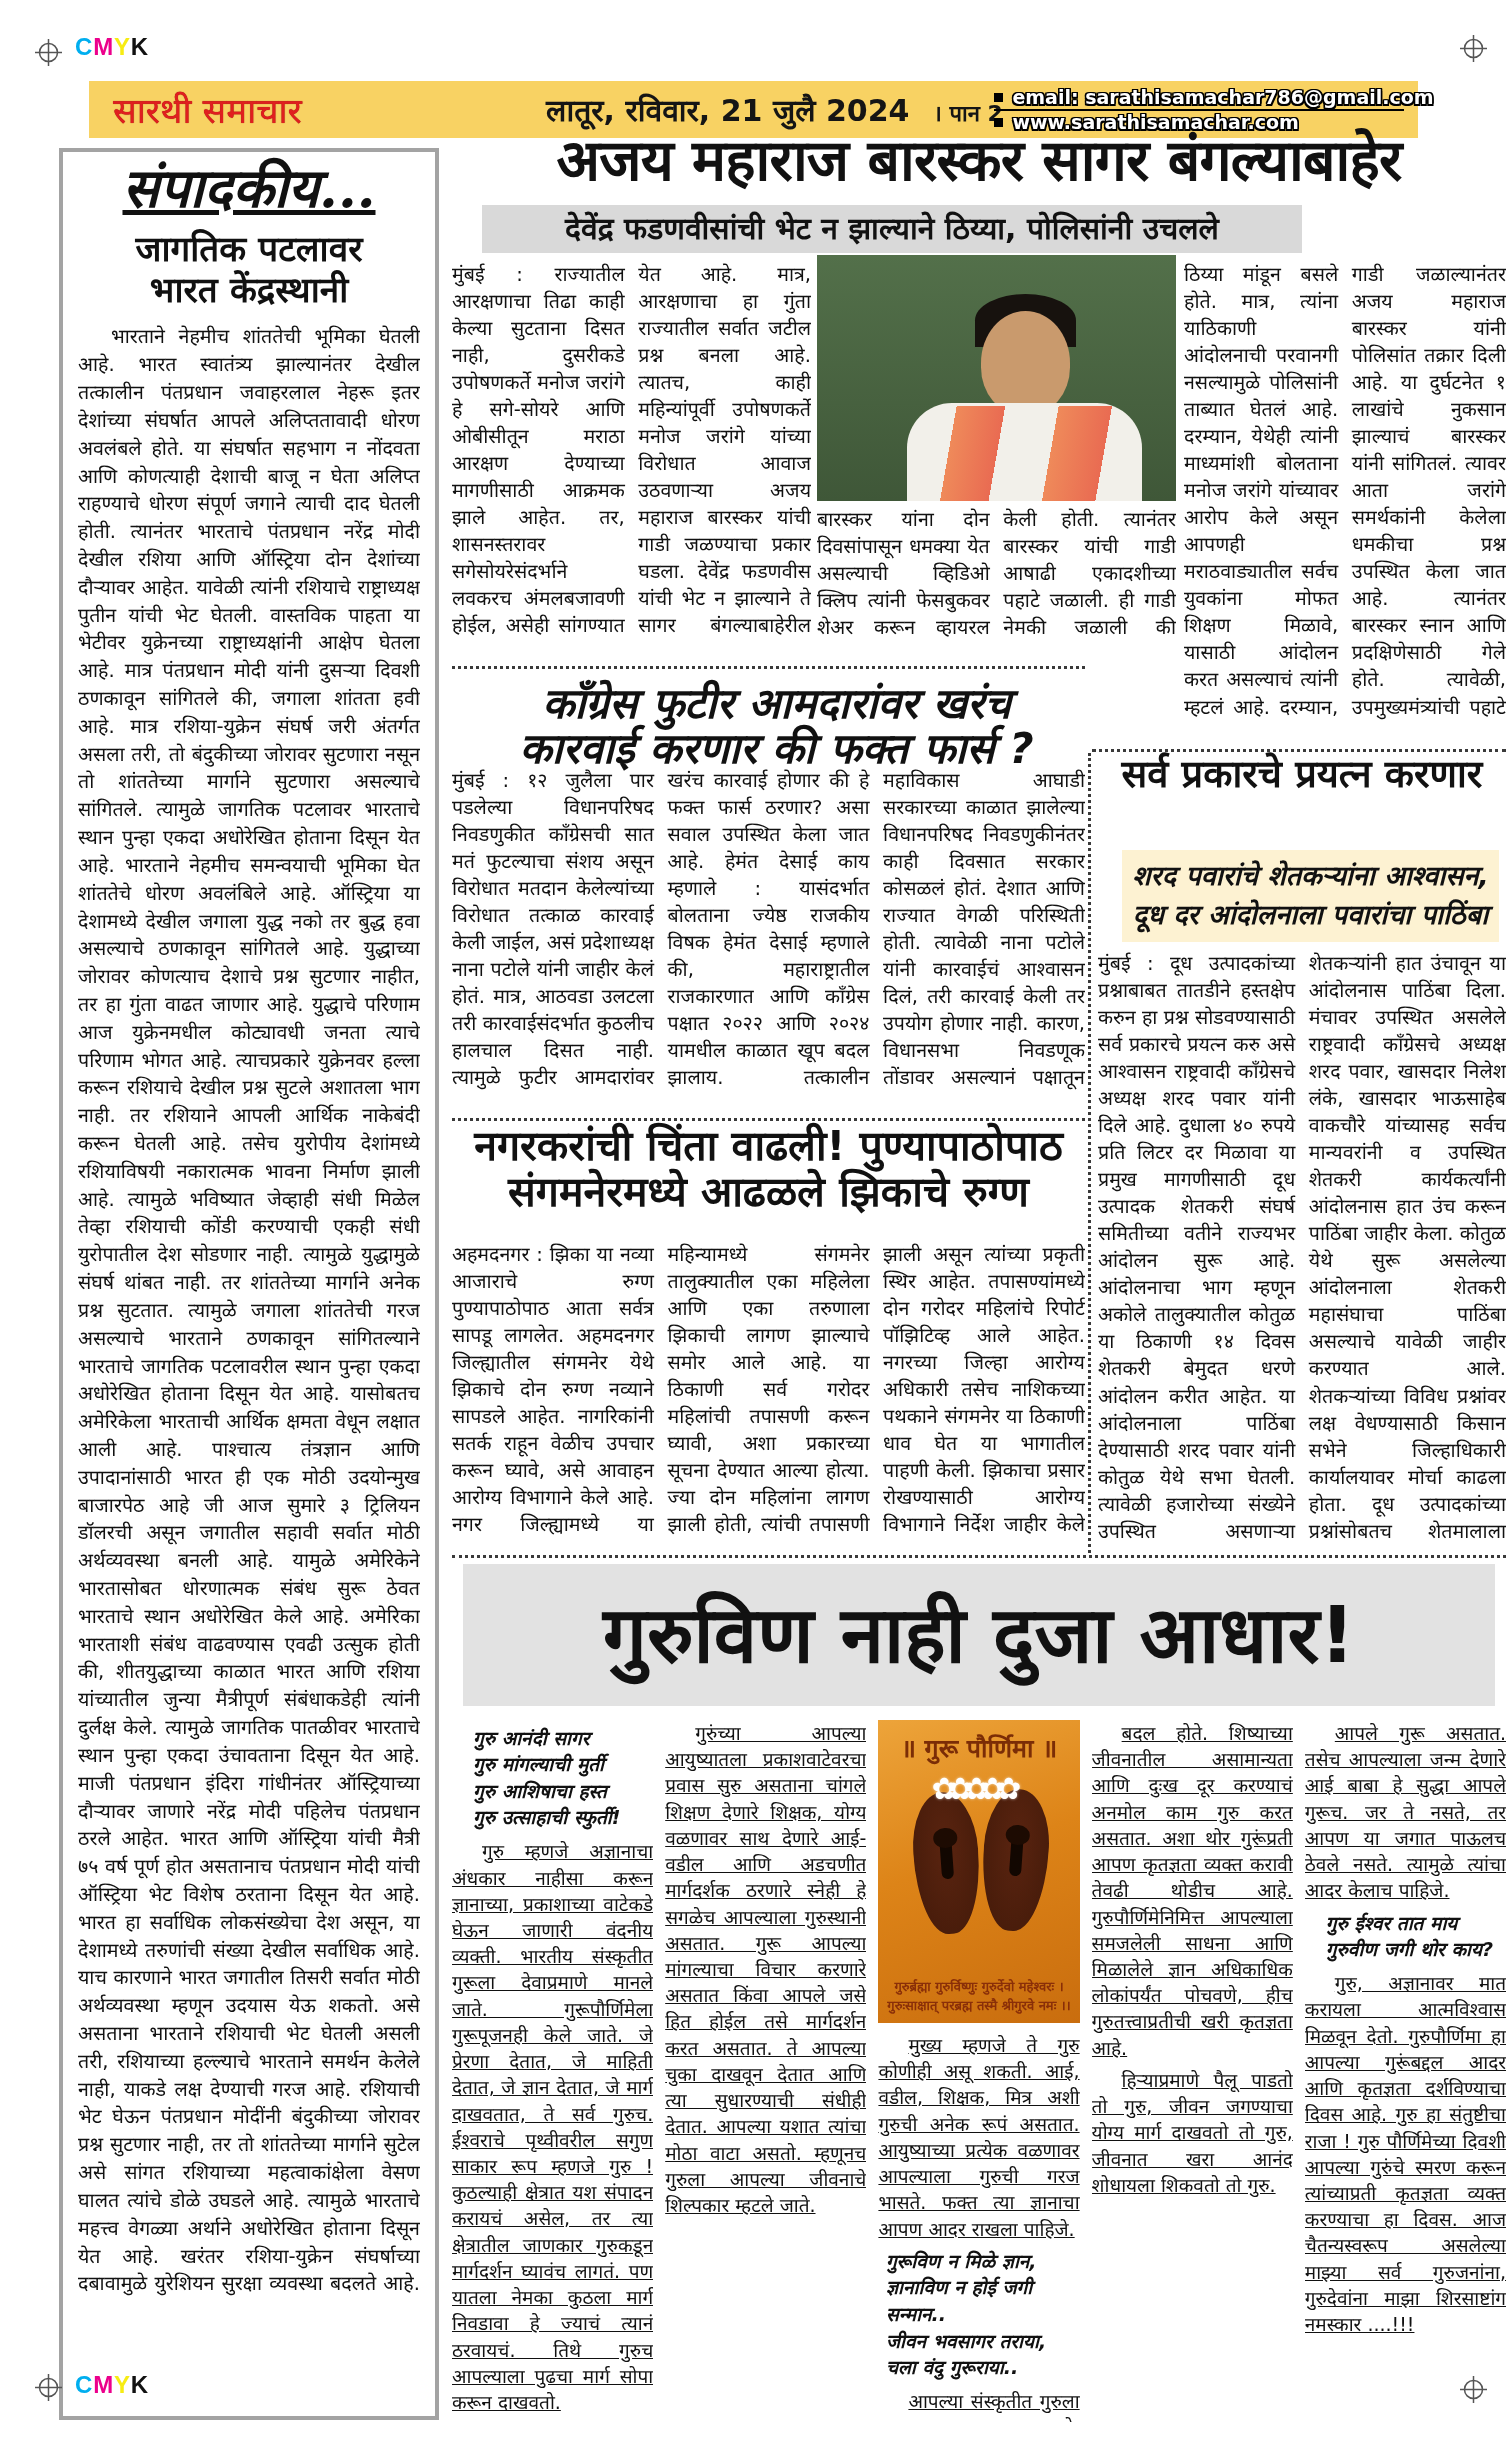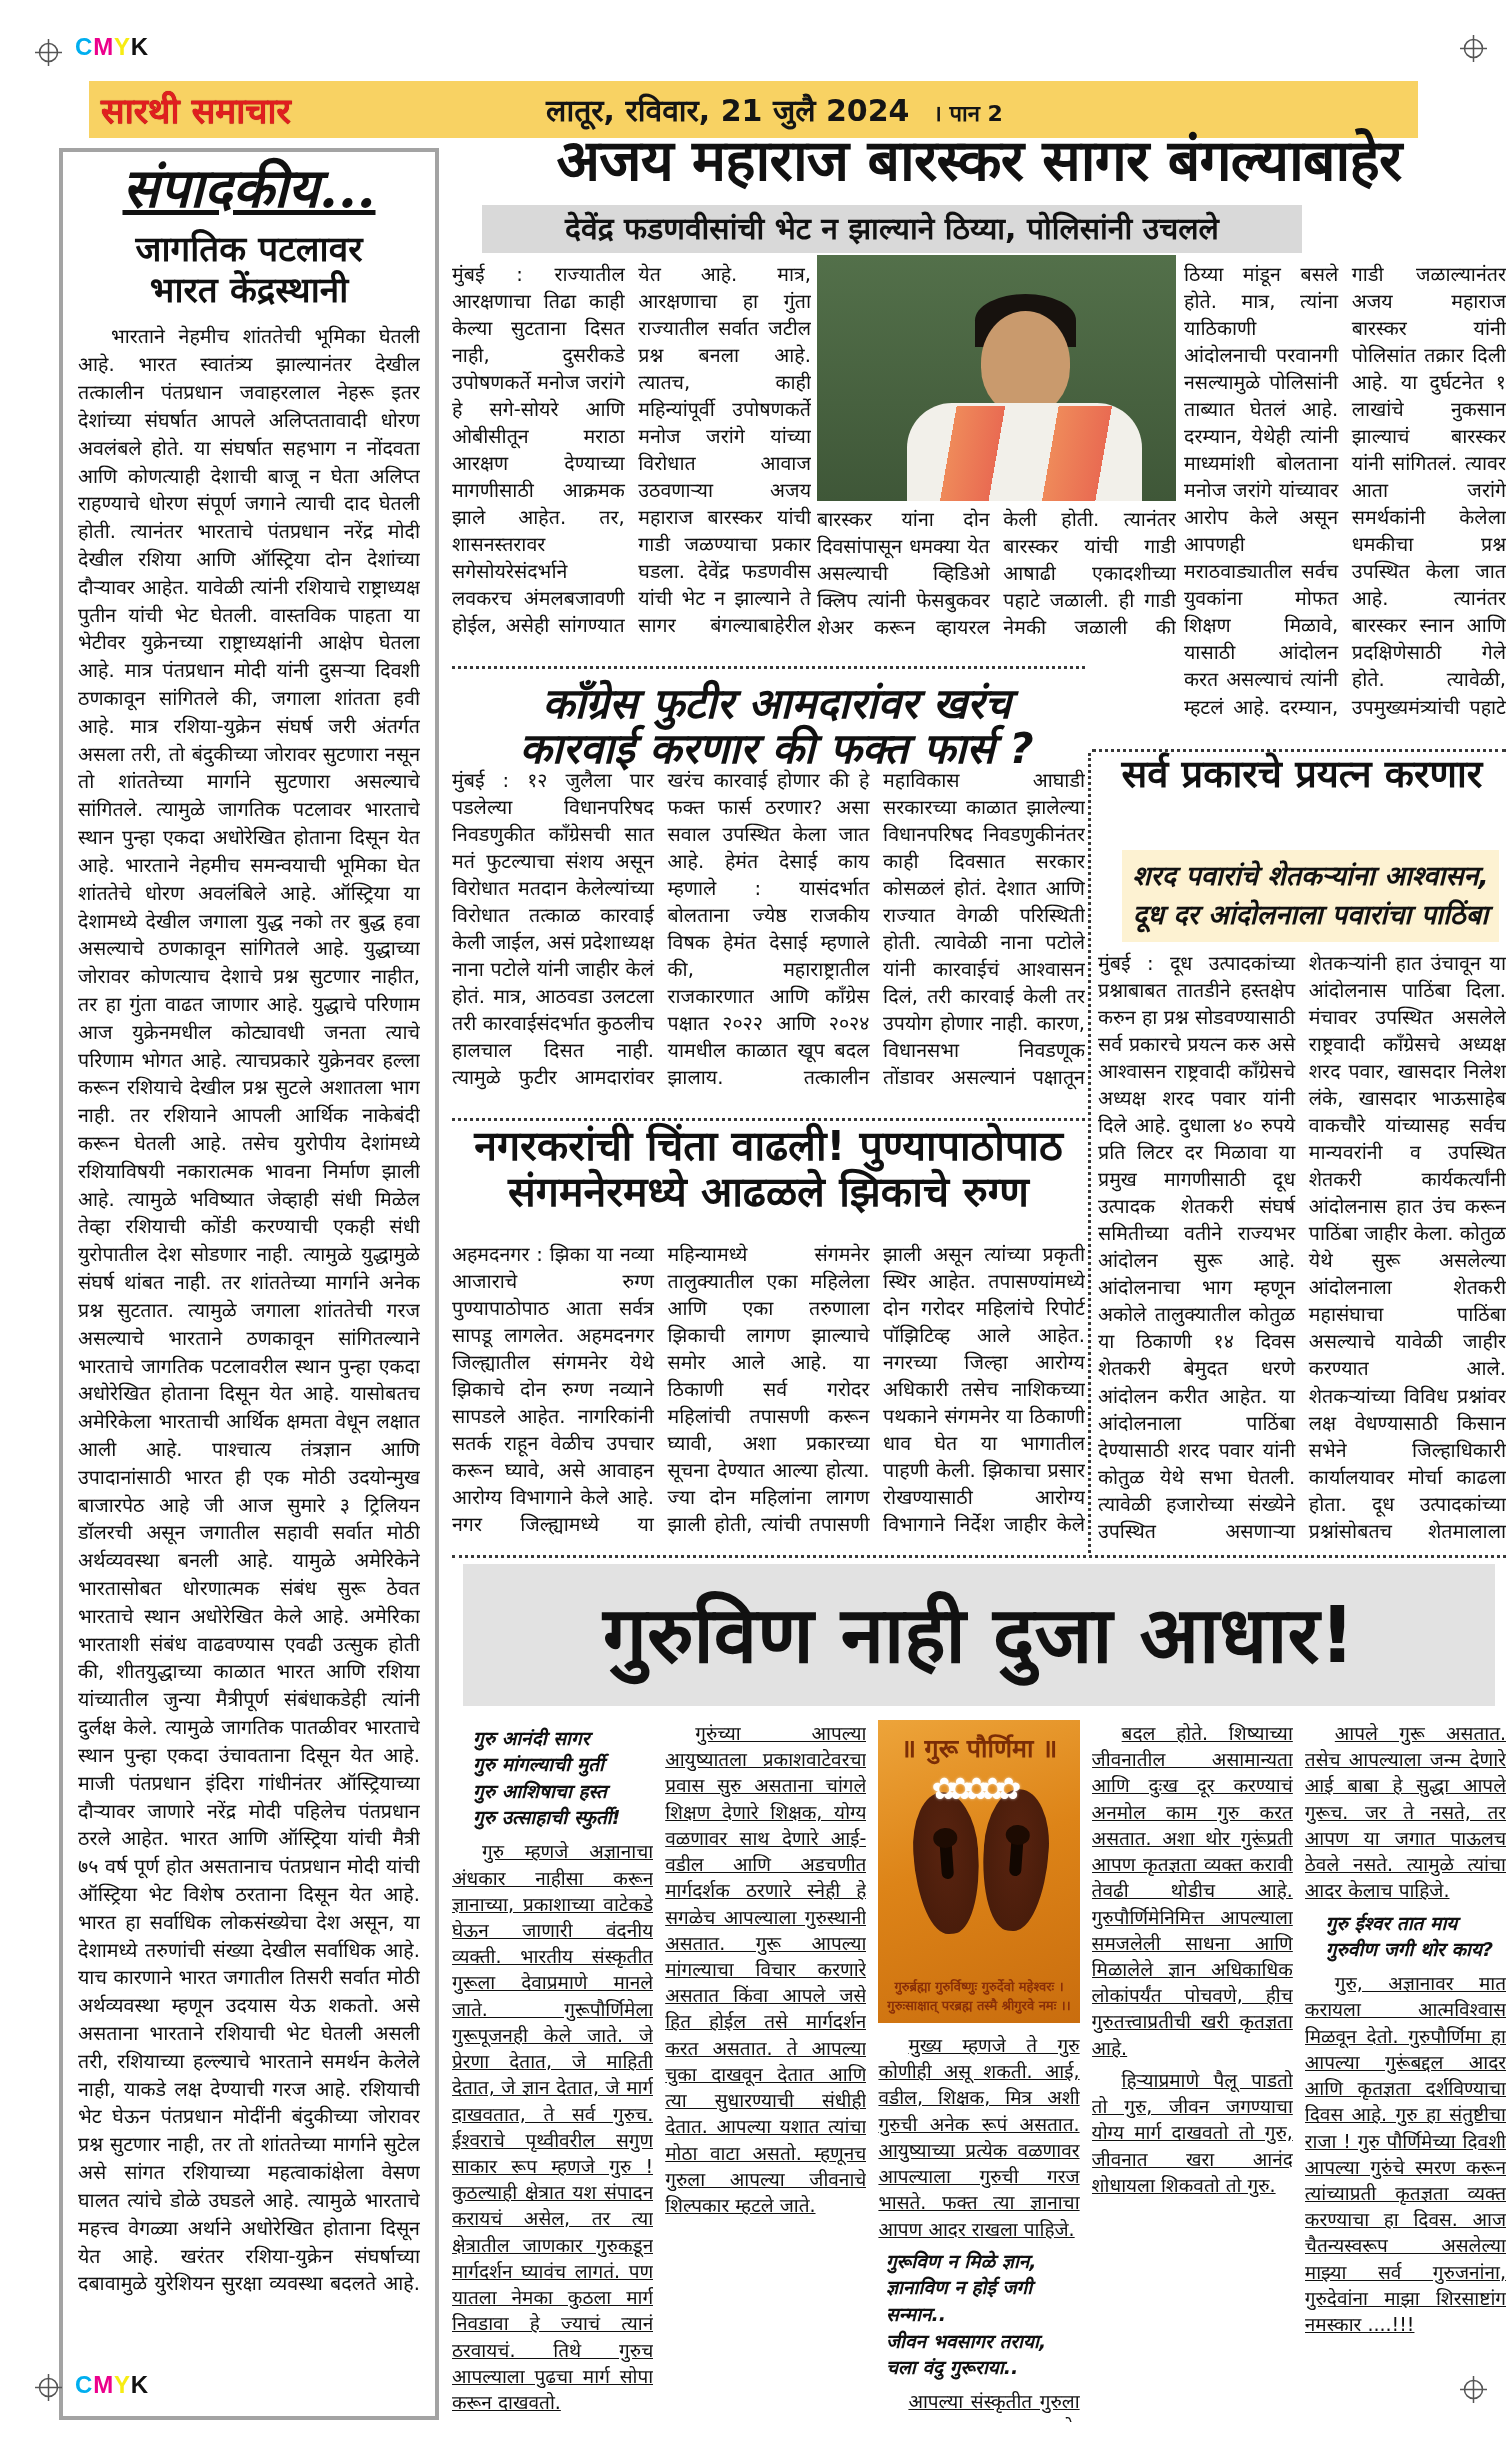--- a/index.html
+++ b/index.html
@@ -7,21 +7,21 @@
   #page{position:relative;width:1506px;height:2450px;background:#ffffff;margin:0 auto;
         font-family:"DejaVu Sans",sans-serif;color:#111;overflow:hidden;}
   .abs{position:absolute;}
   
   .regmark{width:27px;height:27px;}
   .cmyk{font-family:"Liberation Sans","DejaVu Sans",sans-serif;font-weight:bold;font-size:24px;letter-spacing:0.8px;}
   .cmyk span{display:inline;}
   .cmyk .c{color:#00aeef}.cmyk .m{color:#ec008c}.cmyk .y{color:#f7ec13}.cmyk .k{color:#111}
   
   .masthead{left:89px;top:81px;width:1329px;height:57px;background:#f8d263;display:flex;align-items:center;}
-  .brand{font-size:35px;font-weight:bold;color:#e01f1f;padding-left:12px;white-space:nowrap;
+  .brand{font-size:35px;font-weight:normal;color:#e01f1f;padding-left:24px;white-space:nowrap;
          text-shadow:0 0 0.8px #8a0000;}
   .dateline{position:absolute;left:422px;width:527px;text-align:center;font-weight:800;font-size:30px;color:#151515;white-space:nowrap;}
   .pagelabel{font-size:22px;font-weight:800;margin-left:13.6px;}
   .contact{position:absolute;right:13.6px;top:4.5px;width:410px;}
   .contact-row{display:flex;align-items:center;height:23px;}
   .contact-row + .contact-row{border-top:2.3px solid #000;}
   .sq{width:9px;height:9px;background:#000;margin-right:9px;flex:0 0 auto;}
   .contact-text{font-size:19px;font-weight:bold;color:#fff;white-space:nowrap;
      text-shadow:-1.5px -1.5px 0 #000,1.5px -1.5px 0 #000,-1.5px 1.5px 0 #000,1.5px 1.5px 0 #000,0 1.5px 0 #000,0 -1.5px 0 #000,1.5px 0 0 #000,-1.5px 0 0 #000;}
   
@@ -115,20 +115,30 @@
     <circle cx="18" cy="18" r="12" fill="none" stroke="#555" stroke-width="2"></circle>
     <line x1="18" y1="0" x2="18" y2="36" stroke="#555" stroke-width="2"></line>
     <line x1="0" y1="18" x2="36" y2="18" stroke="#555" stroke-width="2"></line>
   </svg>
 
   <header class="abs masthead">
     <div class="brand">सारथी समाचार</div>
     <div class="dateline">
       <span>लातूर, रविवार, 21 जुलै 2024</span>
       <span class="pagelabel">। पान 2</span>
+    </div>
+    <div class="contact">
+      <div class="contact-row">
+        <span class="sq"></span>
+        <span class="contact-text">email: sarathisamachar786@gmail.com</span>
+      </div>
+      <div class="contact-row">
+        <span class="sq"></span>
+        <span class="contact-text">www.sarathisamachar.com</span>
+      </div>
     </div>
   </header>
 
   <aside class="abs editorial">
     <div class="ed-kicker">संपादकीय...</div>
     <div class="ed-title">
       <div>जागतिक पटलावर</div>
       <div>भारत केंद्रस्थानी</div>
     </div>
     <div class="ed-body">भारताने नेहमीच शांततेची भूमिका घेतली आहे. भारत स्वातंत्र्य झाल्यानंतर देखील तत्कालीन पंतप्रधान जवाहरलाल नेहरू इतर देशांच्या संघर्षात आपले अलिप्ततावादी धोरण अवलंबले होते. या संघर्षात सहभाग न नोंदवता आणि कोणत्याही देशाची बाजू न घेता अलिप्त राहण्याचे धोरण संपूर्ण जगाने त्याची दाद घेतली होती. त्यानंतर भारताचे पंतप्रधान नरेंद्र मोदी देखील रशिया आणि ऑस्ट्रिया दोन देशांच्या दौऱ्यावर आहेत. यावेळी त्यांनी रशियाचे राष्ट्राध्यक्ष पुतीन यांची भेट घेतली. वास्तविक पाहता या भेटीवर युक्रेनच्या राष्ट्राध्यक्षांनी आक्षेप घेतला आहे. मात्र पंतप्रधान मोदी यांनी दुसऱ्या दिवशी ठणकावून सांगितले की, जगाला शांतता हवी आहे. मात्र रशिया-युक्रेन संघर्ष जरी अंतर्गत असला तरी, तो बंदुकीच्या जोरावर सुटणारा नसून तो शांततेच्या मार्गाने सुटणारा असल्याचे सांगितले. त्यामुळे जागतिक पटलावर भारताचे स्थान पुन्हा एकदा अधोरेखित होताना दिसून येत आहे. भारताने नेहमीच समन्वयाची भूमिका घेत शांततेचे धोरण अवलंबिले आहे. ऑस्ट्रिया या देशामध्ये देखील जगाला युद्ध नको तर बुद्ध हवा असल्याचे ठणकावून सांगितले आहे. युद्धाच्या जोरावर कोणत्याच देशाचे प्रश्न सुटणार नाहीत, तर हा गुंता वाढत जाणार आहे. युद्धाचे परिणाम आज युक्रेनमधील कोट्यावधी जनता त्याचे परिणाम भोगत आहे. त्याचप्रकारे युक्रेनवर हल्ला करून रशियाचे देखील प्रश्न सुटले अशातला भाग नाही. तर रशियाने आपली आर्थिक नाकेबंदी करून घेतली आहे. तसेच युरोपीय देशांमध्ये रशियाविषयी नकारात्मक भावना निर्माण झाली आहे. त्यामुळे भविष्यात जेव्हाही संधी मिळेल तेव्हा रशियाची कोंडी करण्याची एकही संधी युरोपातील देश सोडणार नाही. त्यामुळे युद्धामुळे संघर्ष थांबत नाही. तर शांततेच्या मार्गाने अनेक प्रश्न सुटतात. त्यामुळे जगाला शांततेची गरज असल्याचे भारताने ठणकावून सांगितल्याने भारताचे जागतिक पटलावरील स्थान पुन्हा एकदा अधोरेखित होताना दिसून येत आहे. यासोबतच अमेरिकेला भारताची आर्थिक क्षमता वेधून लक्षात आली आहे. पाश्चात्य तंत्रज्ञान आणि उपादानांसाठी भारत ही एक मोठी उदयोन्मुख बाजारपेठ आहे जी आज सुमारे ३ ट्रिलियन डॉलरची असून जगातील सहावी सर्वात मोठी अर्थव्यवस्था बनली आहे. यामुळे अमेरिकेने भारतासोबत धोरणात्मक संबंध सुरू ठेवत भारताचे स्थान अधोरेखित केले आहे. अमेरिका भारताशी संबंध वाढवण्यास एवढी उत्सुक होती की, शीतयुद्धाच्या काळात भारत आणि रशिया यांच्यातील जुन्या मैत्रीपूर्ण संबंधाकडेही त्यांनी दुर्लक्ष केले. त्यामुळे जागतिक पातळीवर भारताचे स्थान पुन्हा एकदा उंचावताना दिसून येत आहे. माजी पंतप्रधान इंदिरा गांधीनंतर ऑस्ट्रियाच्या दौऱ्यावर जाणारे नरेंद्र मोदी पहिलेच पंतप्रधान ठरले आहेत. भारत आणि ऑस्ट्रिया यांची मैत्री ७५ वर्ष पूर्ण होत असतानाच पंतप्रधान मोदी यांची ऑस्ट्रिया भेट विशेष ठरताना दिसून येत आहे. भारत हा सर्वाधिक लोकसंख्येचा देश असून, या देशामध्ये तरुणांची संख्या देखील सर्वाधिक आहे. याच कारणाने भारत जगातील तिसरी सर्वात मोठी अर्थव्यवस्था म्हणून उदयास येऊ शकतो. असे असताना भारताने रशियाची भेट घेतली असली तरी, रशियाच्या हल्ल्याचे भारताने समर्थन केलेले नाही, याकडे लक्ष देण्याची गरज आहे. रशियाची भेट घेऊन पंतप्रधान मोदींनी बंदुकीच्या जोरावर प्रश्न सुटणार नाही, तर तो शांततेच्या मार्गाने सुटेल असे सांगत रशियाच्या महत्वाकांक्षेला वेसण घालत त्यांचे डोळे उघडले आहे. त्यामुळे भारताचे महत्त्व वेगळ्या अर्थाने अधोरेखित होताना दिसून येत आहे. खरंतर रशिया-युक्रेन संघर्षाच्या दबावामुळे युरेशियन सुरक्षा व्यवस्था बदलते आहे. या अर्थव्यवस्थेवर रशियाची पकड दिसून येत आहे. या दौऱ्यामुळे ब्रिटनसह युरोपीय देशांना मोठा फटका बसला आहे. मात्र अशा परिस्थितीत रशिया हा भारताचा मित्र देश असला तरी, भारताने रशियाला दिलेला शांततेचा संदेश आज जागतिक पटलावर अधोरेखित होताना दिसून येत आहे.</div>

